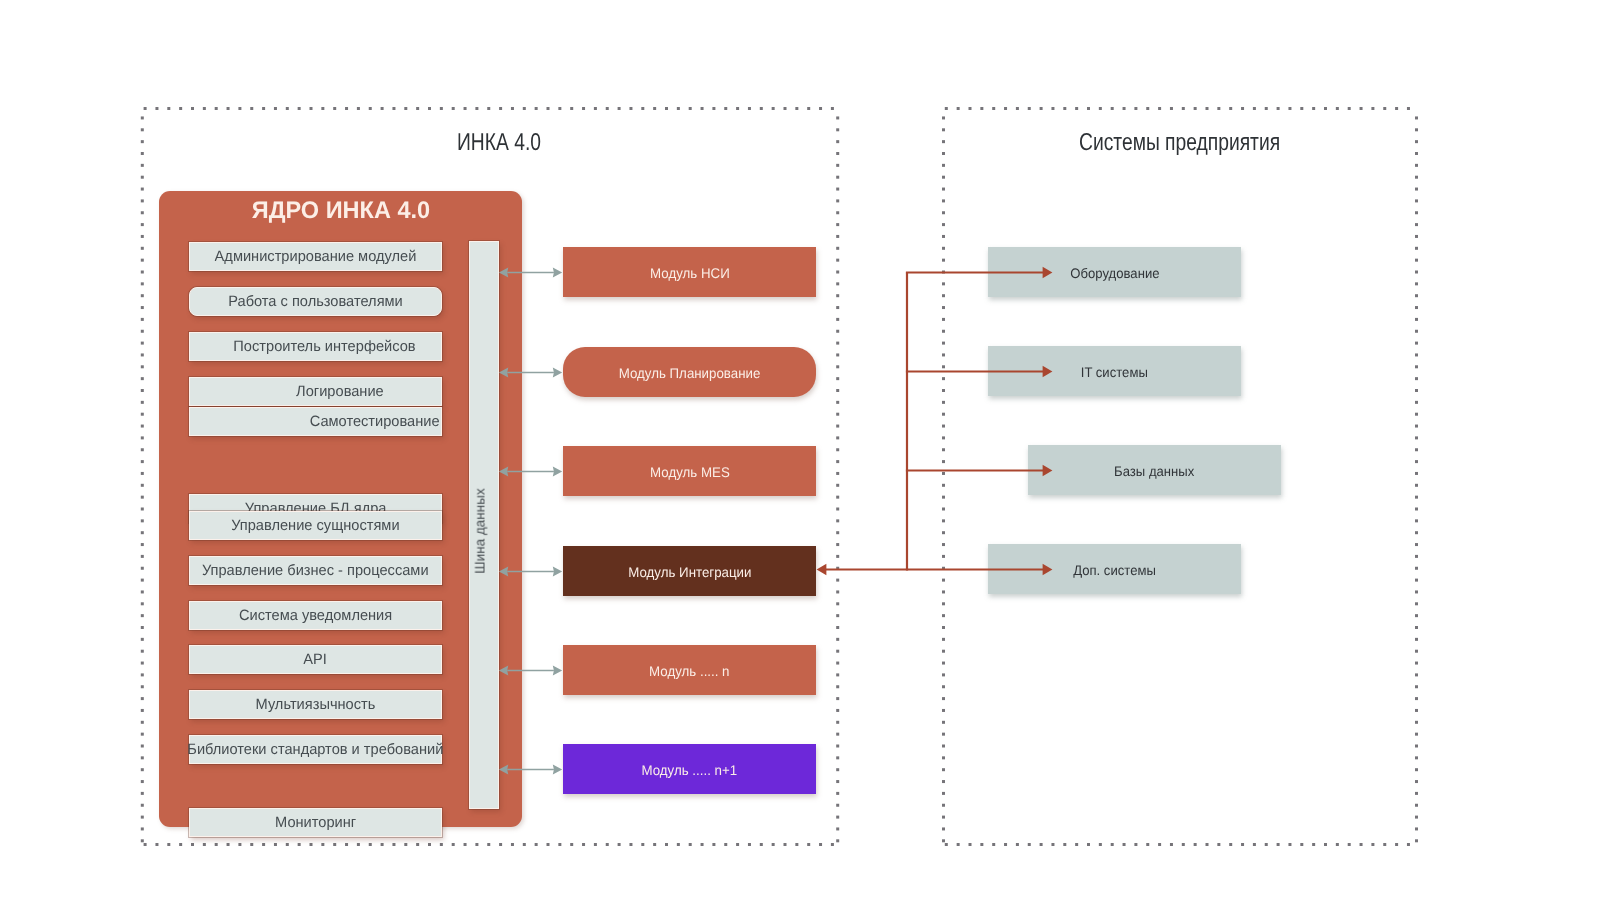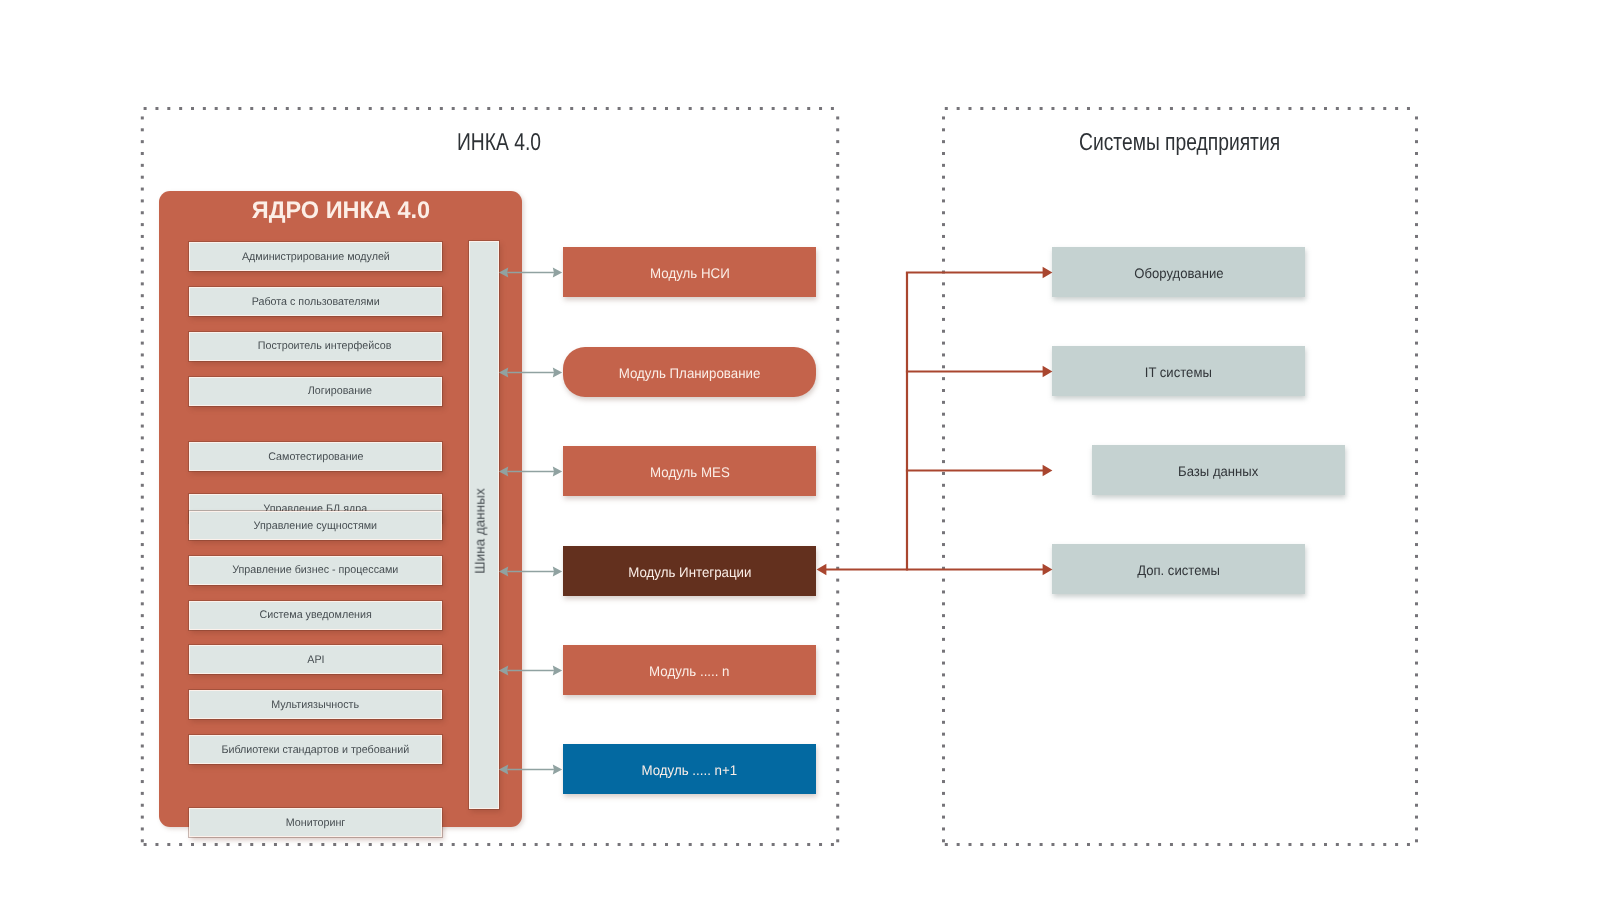--- a/index.html
+++ b/index.html
@@ -24,35 +24,35 @@
   #core-title{position:absolute;left:159px;top:197px;width:363px;text-align:center;
               font-size:24px;font-weight:bold;color:#fceee6;white-space:nowrap;}
   #core-title span{display:inline-block;transform:scaleX(.98) translateZ(0);}
 
   
   .kmod,#data-bus{position:absolute;background:#dee6e4;box-sizing:border-box;
         border:1px solid #fcf1eb;
         box-shadow:0 0 0 1px rgba(100,52,36,.33), 2px 3px 5px rgba(110,52,35,.26);}
   .kmod{left:189px;width:253px;height:29px;
         display:flex;align-items:center;justify-content:center;
-        font-size:11px;color:#464d51;}
+        font-size:15px;color:#464d51;}
   .kmod span{display:inline-block;white-space:nowrap;transform:scaleX(.975) translateZ(0);}
   #data-bus{left:469px;top:241px;width:30px;height:568px;}
   #data-bus span{position:absolute;left:calc(50% - 4px);top:calc(50% + 6px);white-space:nowrap;
         transform:translate(-50%,-50%) rotate(-90deg) scaleX(.98) translateZ(0);
         font-size:13.8px;color:#464d51;}
 
   
   .mod{position:absolute;left:563px;width:253px;height:50px;
        display:flex;align-items:center;justify-content:center;
        color:#fbeee7;font-size:14px;
        box-shadow:1px 3px 5px rgba(150,125,115,.38);}
 
   
-  .ext{position:absolute;left:1052px;width:253px;height:50px;
+  .ext{position:absolute;left:988px;width:253px;height:50px;
        display:flex;align-items:center;justify-content:center;
        background:#c5d2d1;color:#313539;font-size:13.8px;
        box-shadow:1px 3px 5px rgba(130,142,140,.42);}
 
   .mod span,.ext span{display:inline-block;white-space:nowrap;
        transform:translateY(1px) scaleX(.95) translateZ(0);}
 </style>
 </head>
 <body>
 
@@ -514,30 +514,30 @@
   <div class="zone-title" id="title-left">ИНКА 4.0</div>
   <div class="zone-title" id="title-right">Системы предприятия</div>
 
   <div id="core-panel"></div>
   <div id="core-title"><span>ЯДРО ИНКА 4.0</span></div>
 
   <div id="kmods">
       <div class="kmod" style="top: 242.2px;">
         <span>Администрирование модулей</span>
       </div>
-      <div class="kmod" style="top: 287px;">
+      <div class="kmod" style="top: 287px; border-radius: 8px;">
         <span>Работа с пользователями</span>
       </div>
       <div class="kmod" style="top: 331.8px; padding-left: 18px;">
         <span>Построитель интерфейсов</span>
       </div>
       <div class="kmod" style="top: 376.6px; padding-left: 48px;">
         <span>Логирование</span>
       </div>
-      <div class="kmod" style="top: 442px;">
+      <div class="kmod" style="top: 407px; justify-content: flex-end;">
         <span>Самотестирование</span>
       </div>
       <div class="kmod" style="top: 494px;">
         <span>Управление БД ядра</span>
       </div>
       <div class="kmod" style="top: 511px;">
         <span>Управление сущностями</span>
       </div>
       <div class="kmod" style="top: 555.8px;">
         <span>Управление бизнес - процессами</span>
@@ -572,21 +572,21 @@
       </div>
       <div class="mod" style="top: 446.2px; background: rgb(196, 99, 75);">
         <span>Модуль MES</span>
       </div>
       <div class="mod" style="top: 545.6px; background: rgb(99, 48, 30);">
         <span>Модуль Интеграции</span>
       </div>
       <div class="mod" style="top: 645px; background: rgb(196, 99, 75);">
         <span>Модуль ..... n</span>
       </div>
-      <div class="mod" style="top: 744.4px; background: #0369a1;">
+      <div class="mod" style="top: 744.4px; background: #6d28d9;">
         <span>Модуль ..... n+1</span>
       </div>
     </div>
 
   <div id="exts">
       <div class="ext" style="top: 247.4px;">
         <span>Оборудование</span>
       </div>
       <div class="ext" style="top: 346.4px;">
         <span>IT системы</span>

